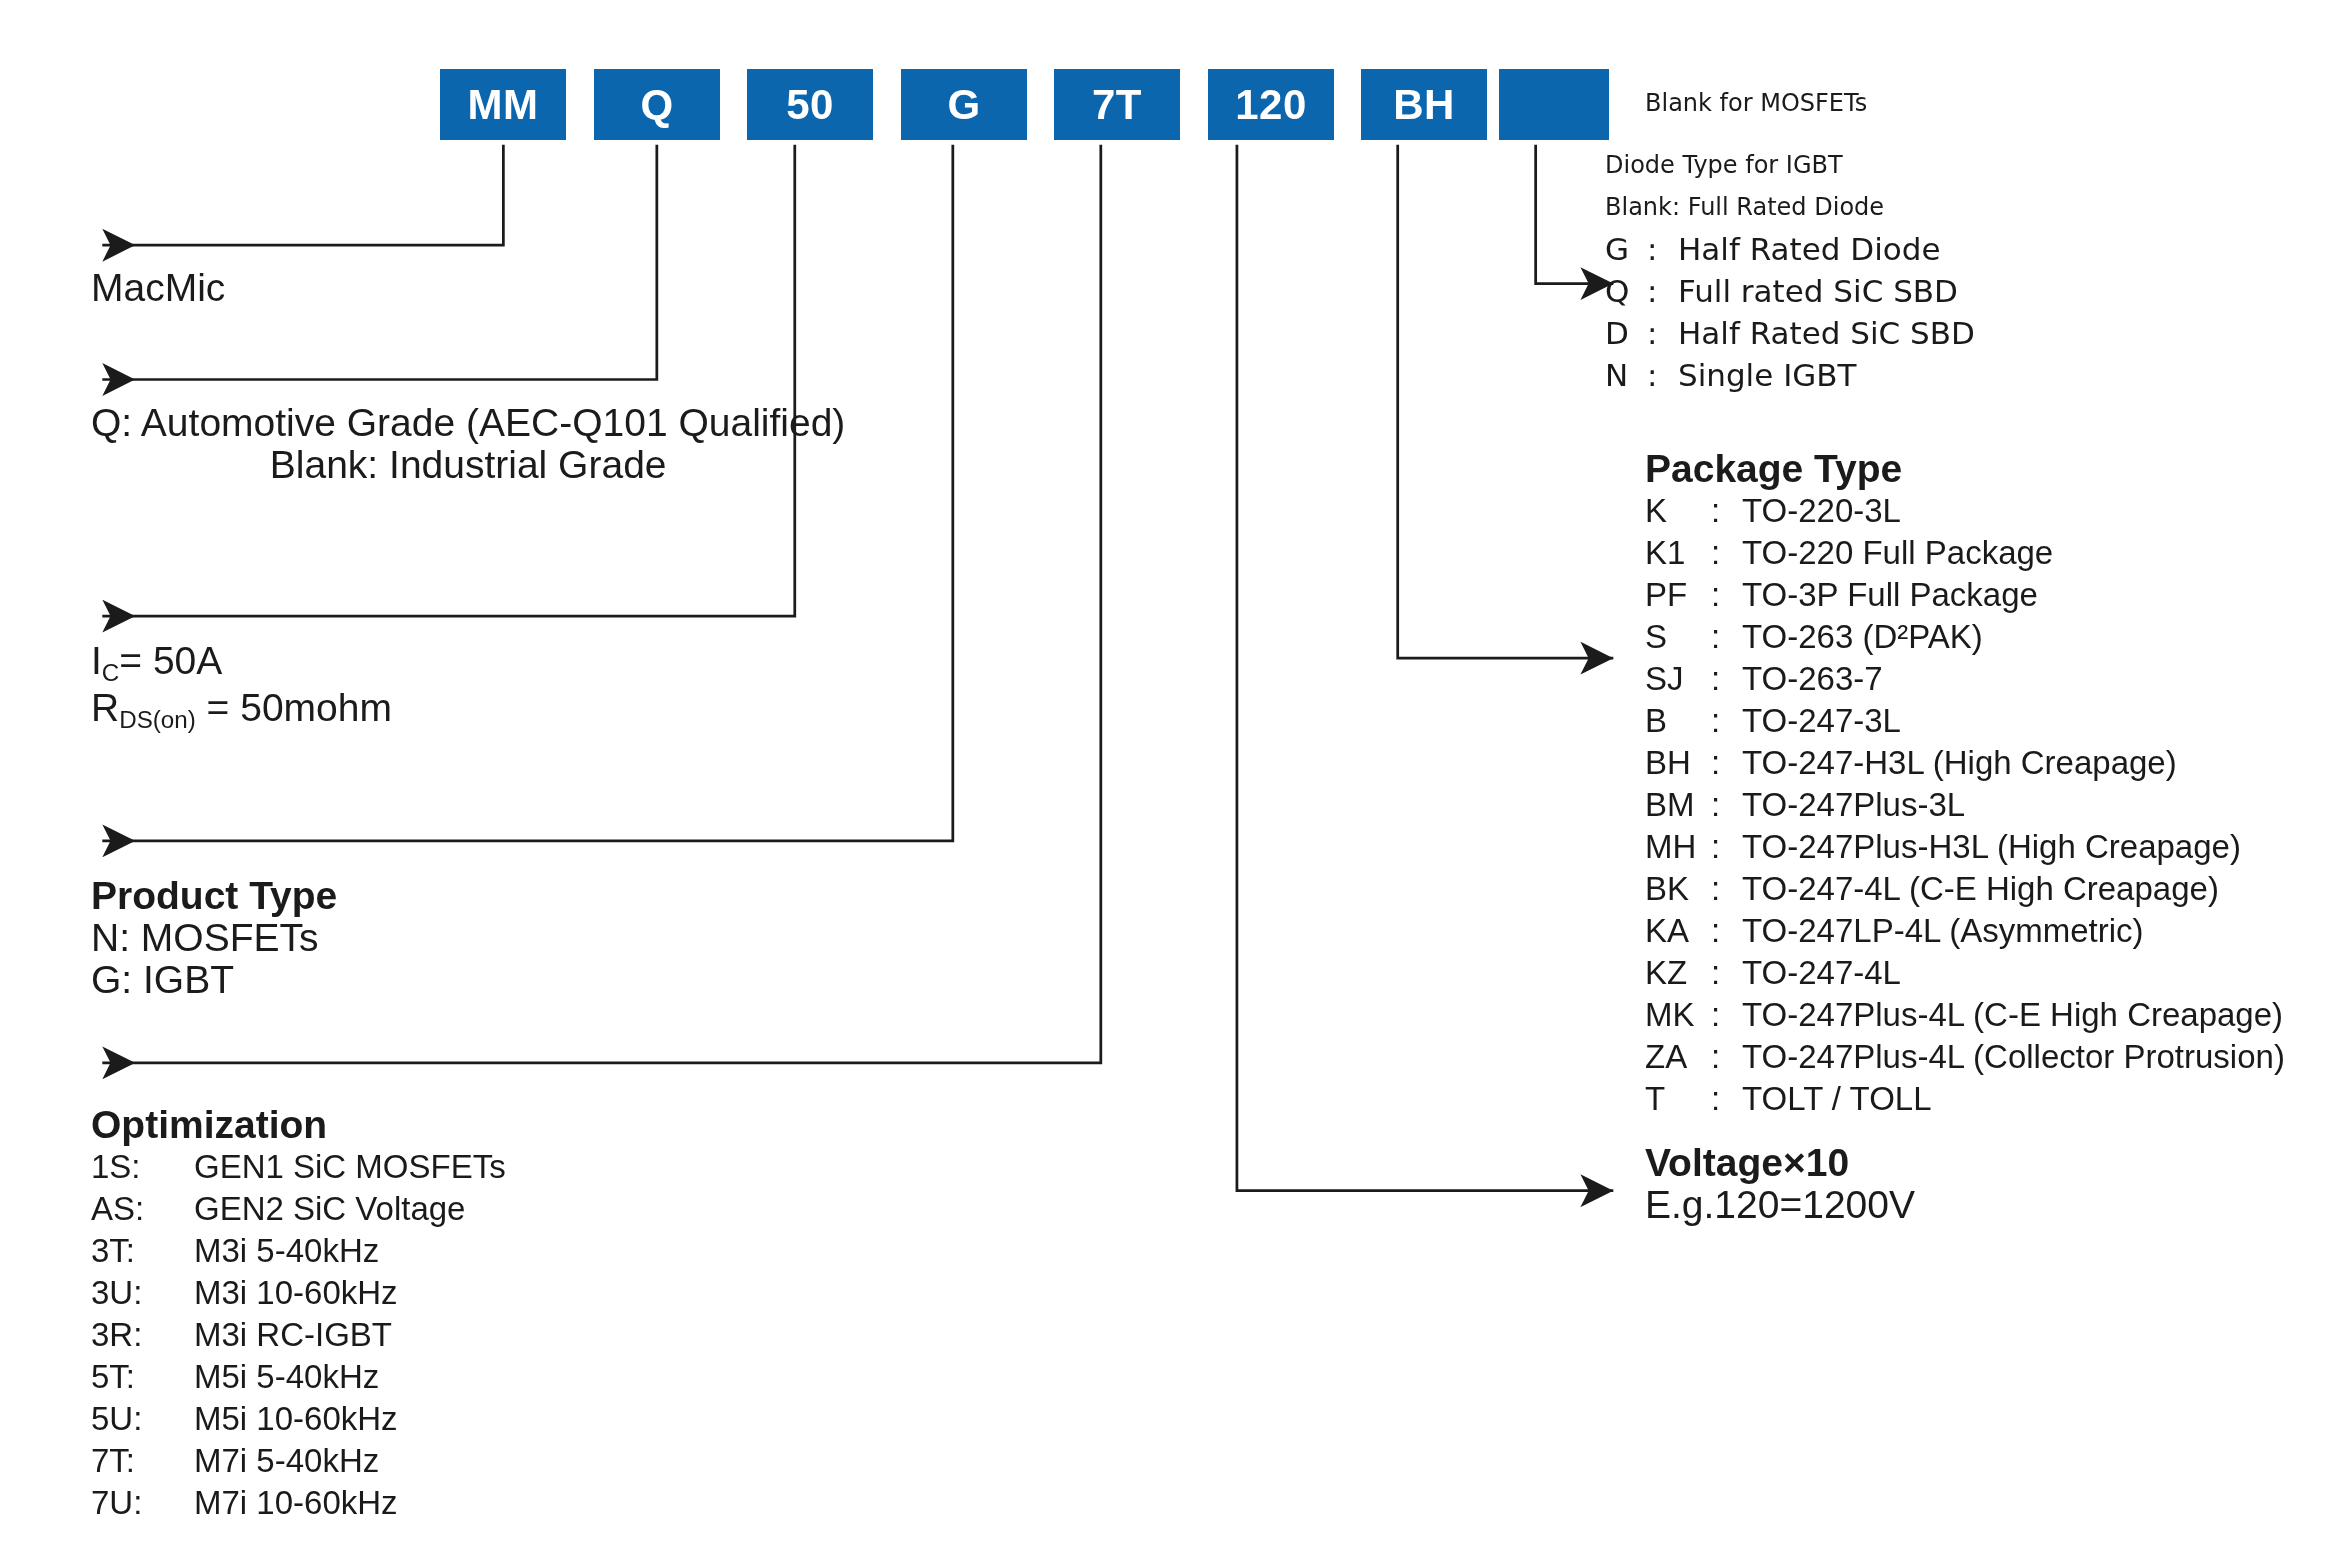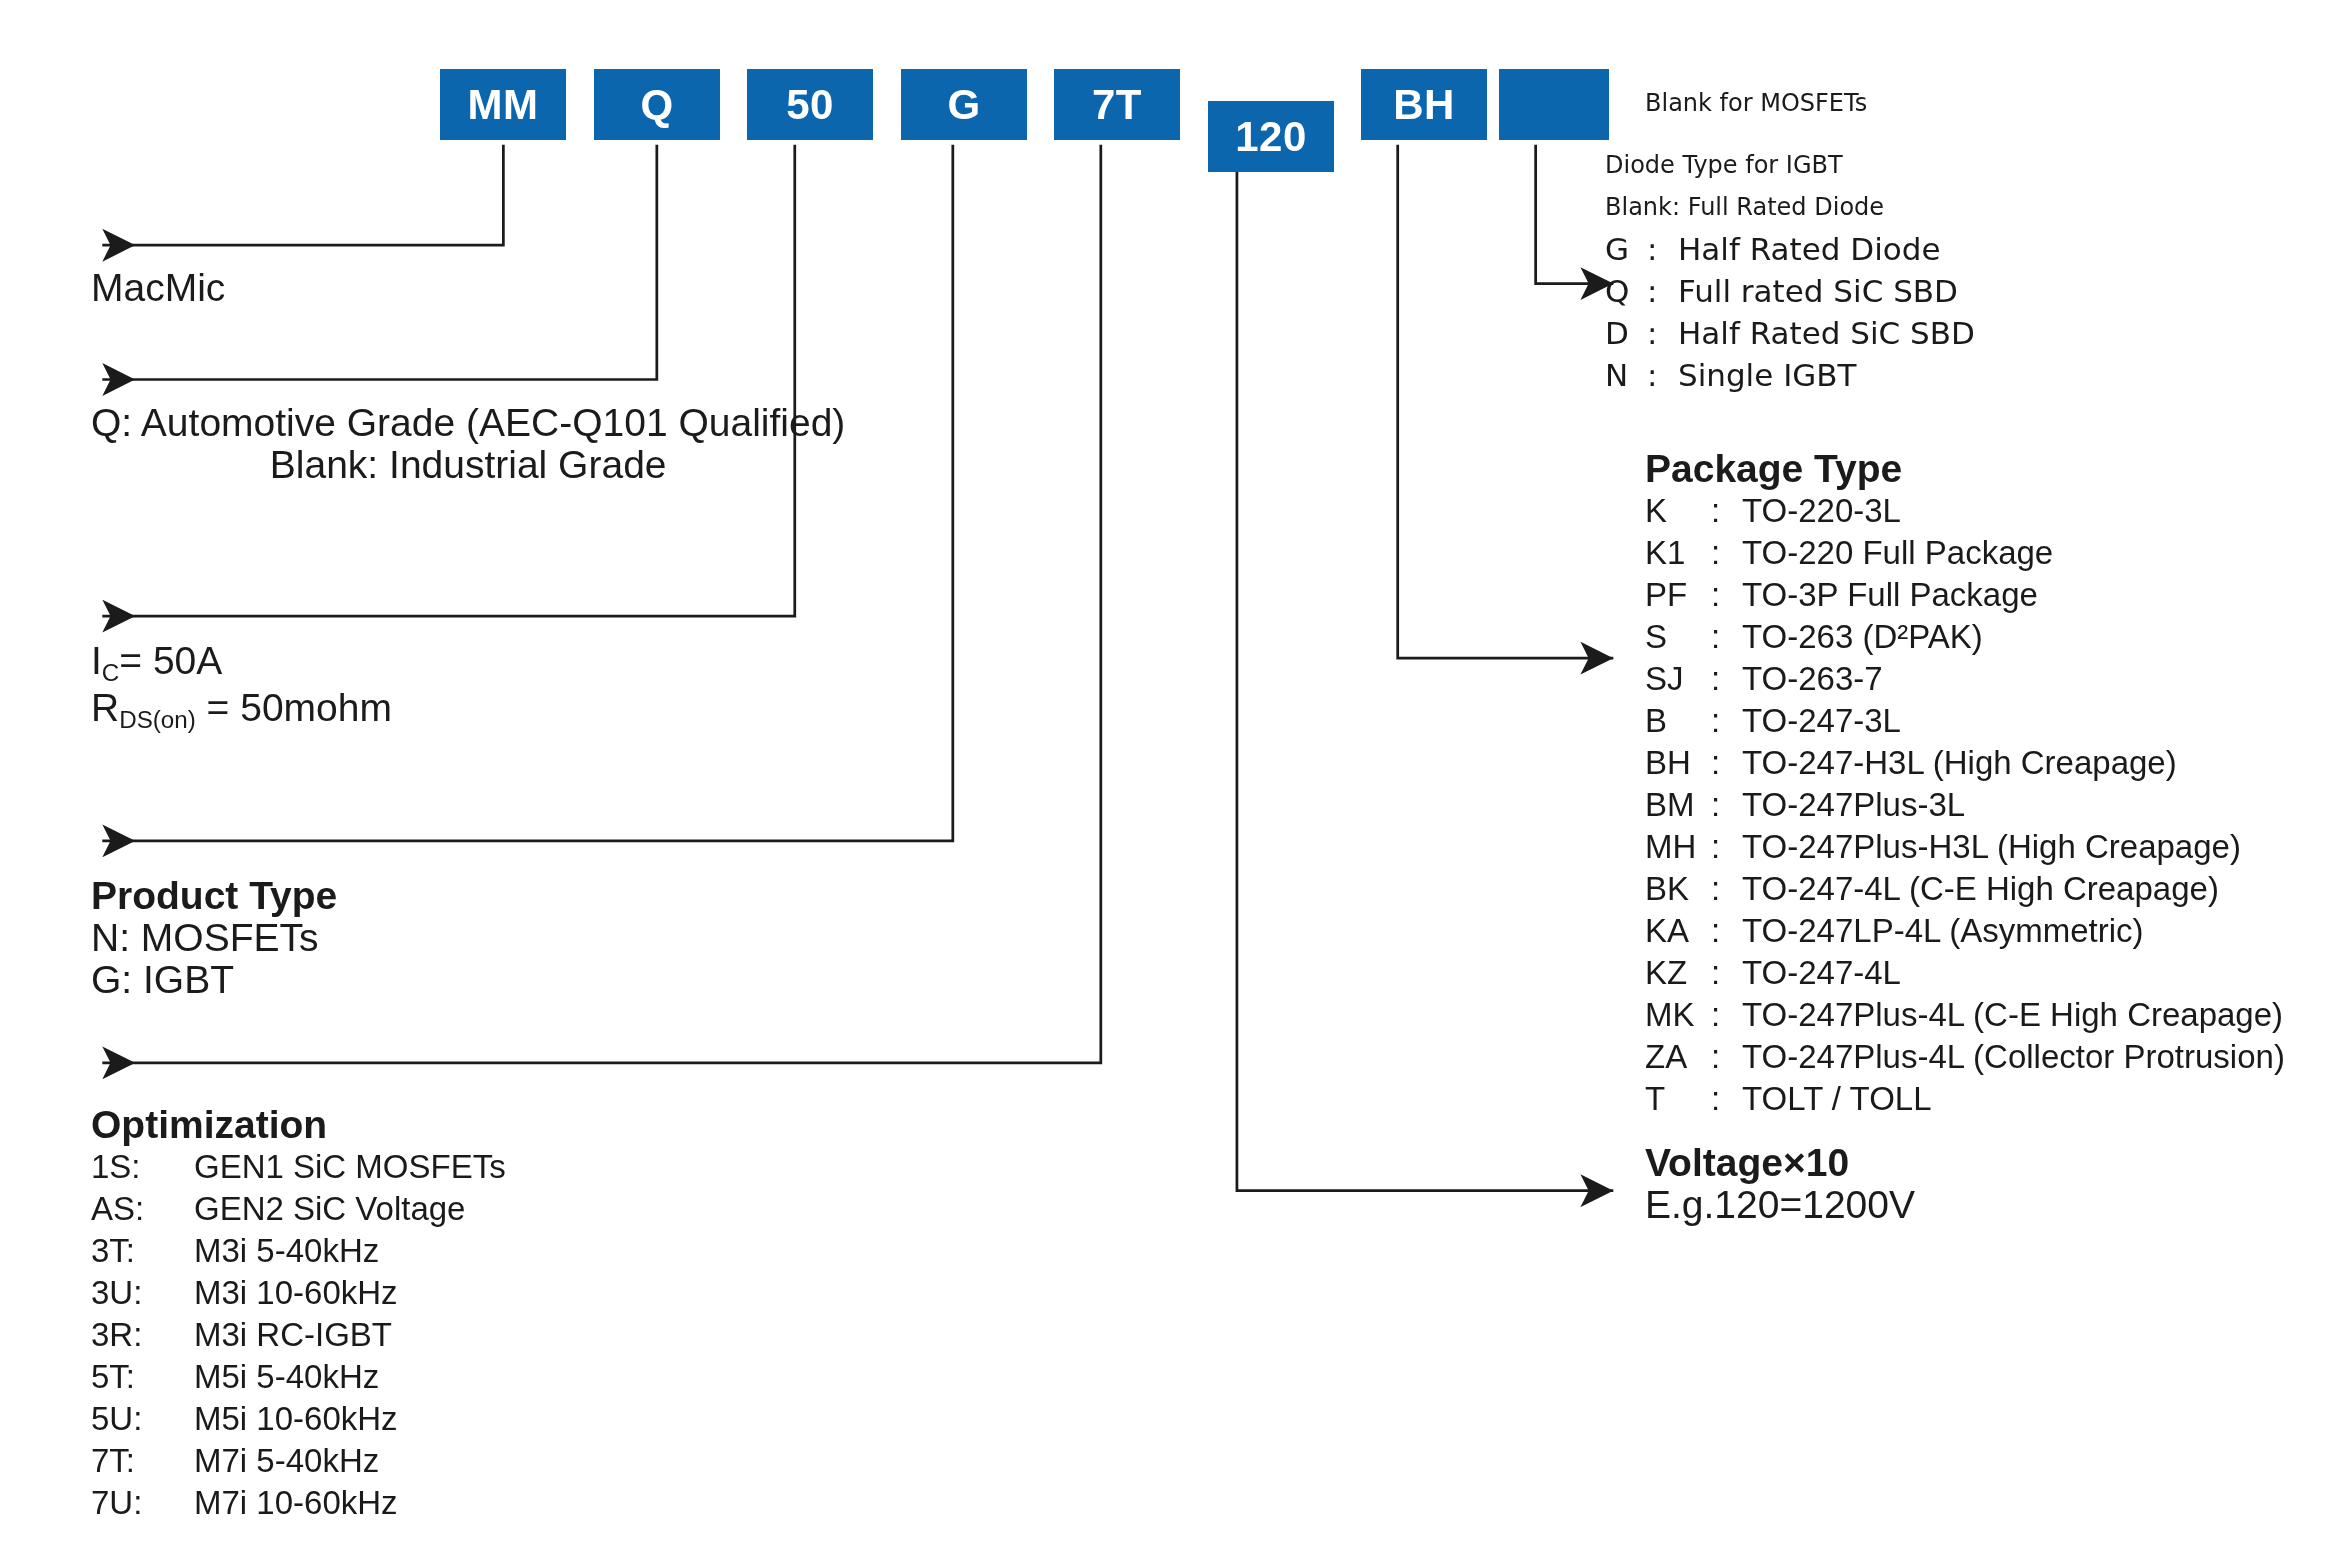--- a/index.html
+++ b/index.html
@@ -79,21 +79,21 @@
 
       <path d="M1681,158 L1681,310 L1766,310" marker-end="url(#arrR)"></path>
     </g>
   </svg>
 
   <div class="code-box" style="left:440px;width:126px;">MM</div>
   <div class="code-box" style="left:594px;width:126px;">Q</div>
   <div class="code-box" style="left:747px;width:126px;">50</div>
   <div class="code-box" style="left:901px;width:126px;">G</div>
   <div class="code-box" style="left:1054px;width:126px;">7T</div>
-  <div class="code-box" style="left:1208px;width:126px;margin-top:32px;">120</div>
+  <div class="code-box" style="left:1208px;width:126px;">120</div>
   <div class="code-box" style="left:1361px;width:126px;">BH</div>
   <div class="code-box" style="left:1499px;width:110px;"></div>
 
   <div class="tblock" style="left:91px;top:267px;">
     <div class="line">MacMic</div>
   </div>
 
   <div class="tblock" style="left:91px;top:402px;text-align:center;">
     <div class="line">Q: Automotive Grade (AEC-Q101 Qualified)</div>
     <div class="line">Blank: Industrial Grade</div>

